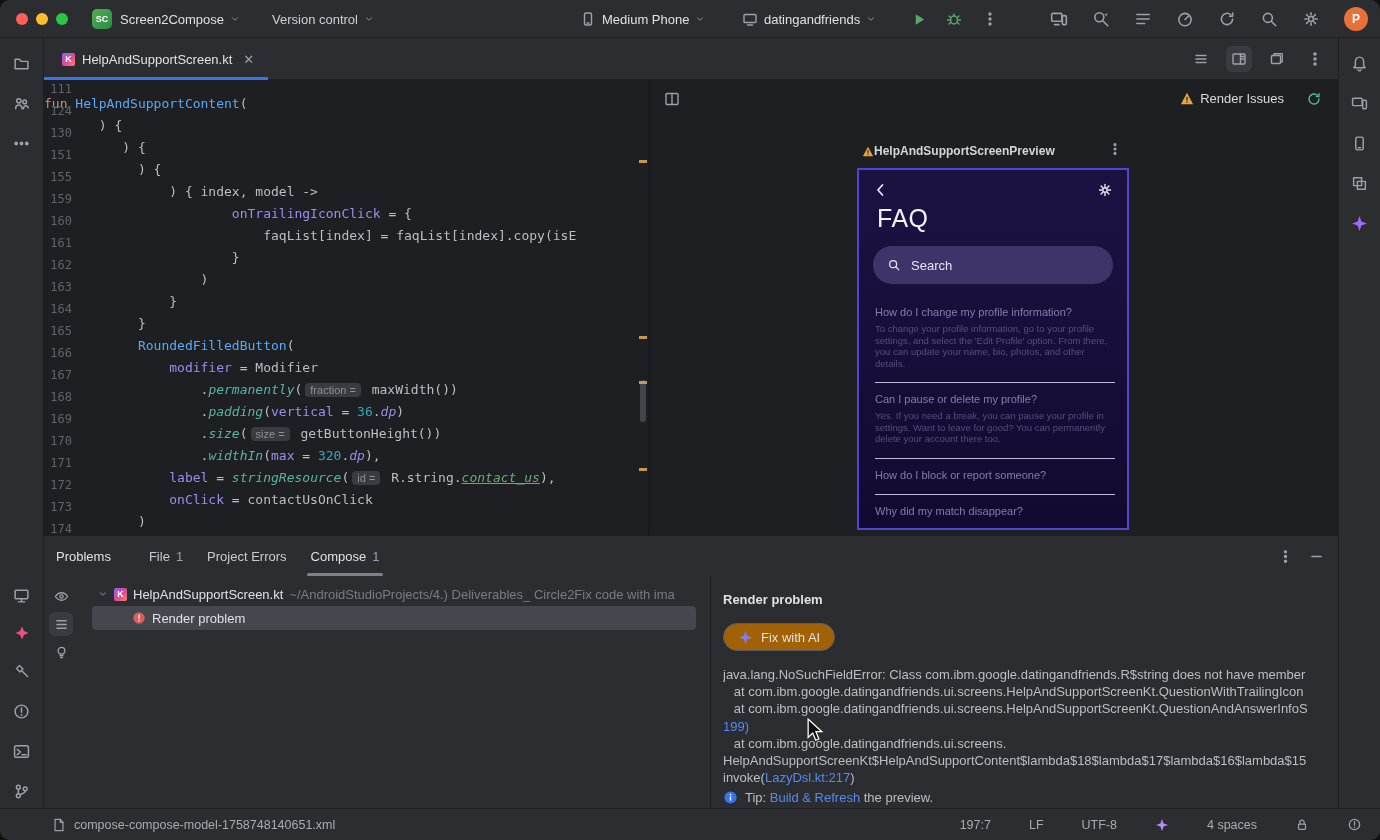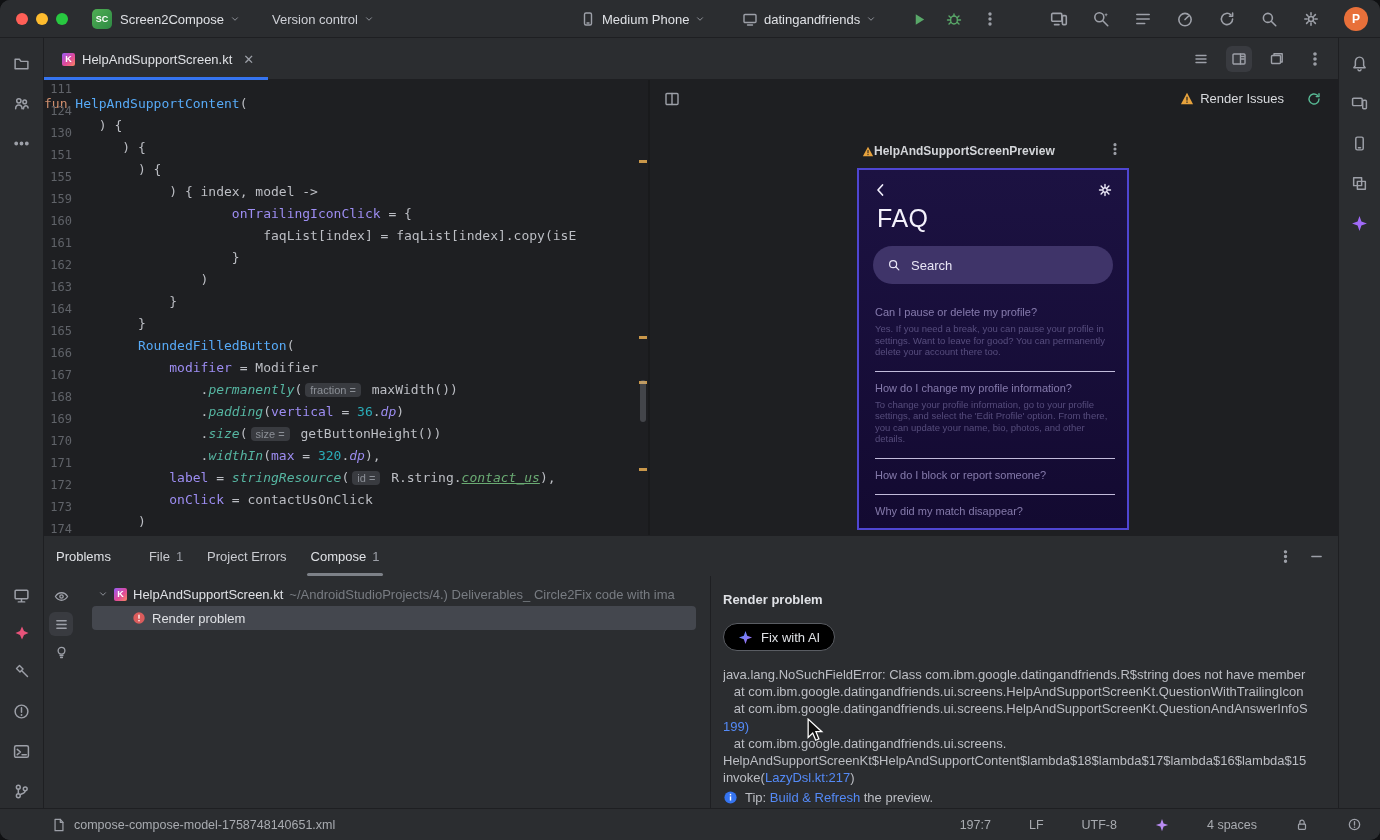--- a/index.html
+++ b/index.html
@@ -78,21 +78,21 @@
   .bp-body { position:absolute; left:0; top:40px; width:1294px; height:233px; }
   .bp-strip { position:absolute; left:0; top:0; width:34px; height:233px; display:flex; flex-direction:column; align-items:center; gap:4px; padding-top:8px; }
   .bp-strip .tbtn { width:24px; height:24px; }
   .bp-tree { position:absolute; left:34px; top:0; width:632px; height:233px; padding-top:6px; overflow:hidden; }
   .tree-row { height:24px; display:flex; align-items:center; gap:6px; font-size:13px; }
   .tree-row.r1 { padding-left:20px; }
   .tree-path { color:#787c82; white-space:nowrap; overflow:hidden; }
   .tree-row.sel { margin-left:14px; width:604px; background:#44474e; border-radius:4px; padding-left:40px; color:#dfe1e5; }
   .bp-detail { position:absolute; left:666px; top:0; width:628px; height:233px; border-left:1px solid #1e1f22; padding:16px 0 0 12px; overflow:hidden; }
   .detail-title { font-size:13px; font-weight:bold; color:#dfe1e5; }
-  .fix-btn { margin-top:16px; height:28px; display:inline-flex; align-items:center; gap:8px; padding:0 14px; border:1px solid #5a5d63; border-radius:14px; background:#000000; color:#dfe1e5; font-size:13px; }
+  .fix-btn { margin-top:16px; height:28px; display:inline-flex; align-items:center; gap:8px; padding:0 14px; border:1px solid #5a5d63; border-radius:14px; background:#a16207; color:#dfe1e5; font-size:13px; }
   #stack { margin-top:15px; font-size:13px; line-height:17.2px; color:#bcbec4; }
   .stack-line { white-space:pre; overflow:hidden; }
   .lnk { color:#548af7; }
   .tip-row { margin-top:4px; display:flex; align-items:center; gap:7px; font-size:13px; color:#bcbec4; }
 
   
   .statusbar { position:absolute; left:0; top:808px; width:1380px; height:32px; background:#2b2d30; border-top:1px solid #1e1f22; display:flex; align-items:center; font-size:12.5px; color:#a8abb0; }
   .sb-left { display:flex; align-items:center; gap:8px; margin-left:52px; }
   .sb-right { margin-left:auto; display:flex; align-items:center; gap:38px; margin-right:18px; }
 
@@ -500,26 +500,26 @@
           <div class="phone-title">FAQ</div>
           <div class="search-pill">
             <svg class="ic" width="14" height="14" viewBox="0 0 16 16" style="stroke:#e8e5f5">
                 <circle cx="7" cy="7" r="4"></circle>
                 <path d="M10 10l3.5 3.5"></path>
               </svg>
             <span>Search</span>
           </div>
           <div id="faq-list">
               <div class="faq-item">
+                <div class="faq-q">How do I change my profile information?</div>
+                <div class="faq-a">To change your profile information, go to your profile settings, and select the 'Edit Profile' option. From there, you can update your name, bio, photos, and other details.</div>
+              </div>
+              <div class="faq-item">
                 <div class="faq-q">Can I pause or delete my profile?</div>
                 <div class="faq-a">Yes. If you need a break, you can pause your profile in settings. Want to leave for good? You can permanently delete your account there too.</div>
-              </div>
-              <div class="faq-item">
-                <div class="faq-q">How do I change my profile information?</div>
-                <div class="faq-a">To change your profile information, go to your profile settings, and select the 'Edit Profile' option. From there, you can update your name, bio, photos, and other details.</div>
               </div>
               <div class="faq-item">
                 <div class="faq-q">How do I block or report someone?</div>
               </div>
               <div class="faq-item">
                 <div class="faq-q">Why did my match disappear?</div>
               </div>
             </div>
         </div>
       </div>

